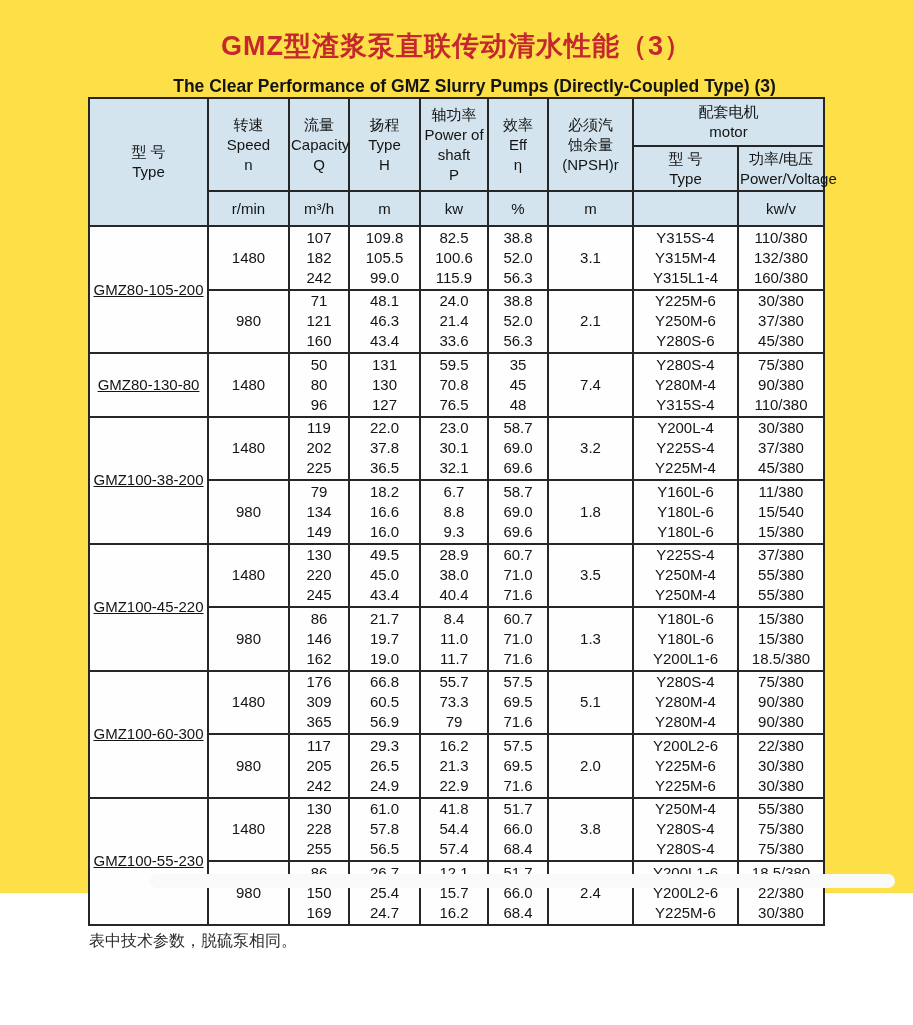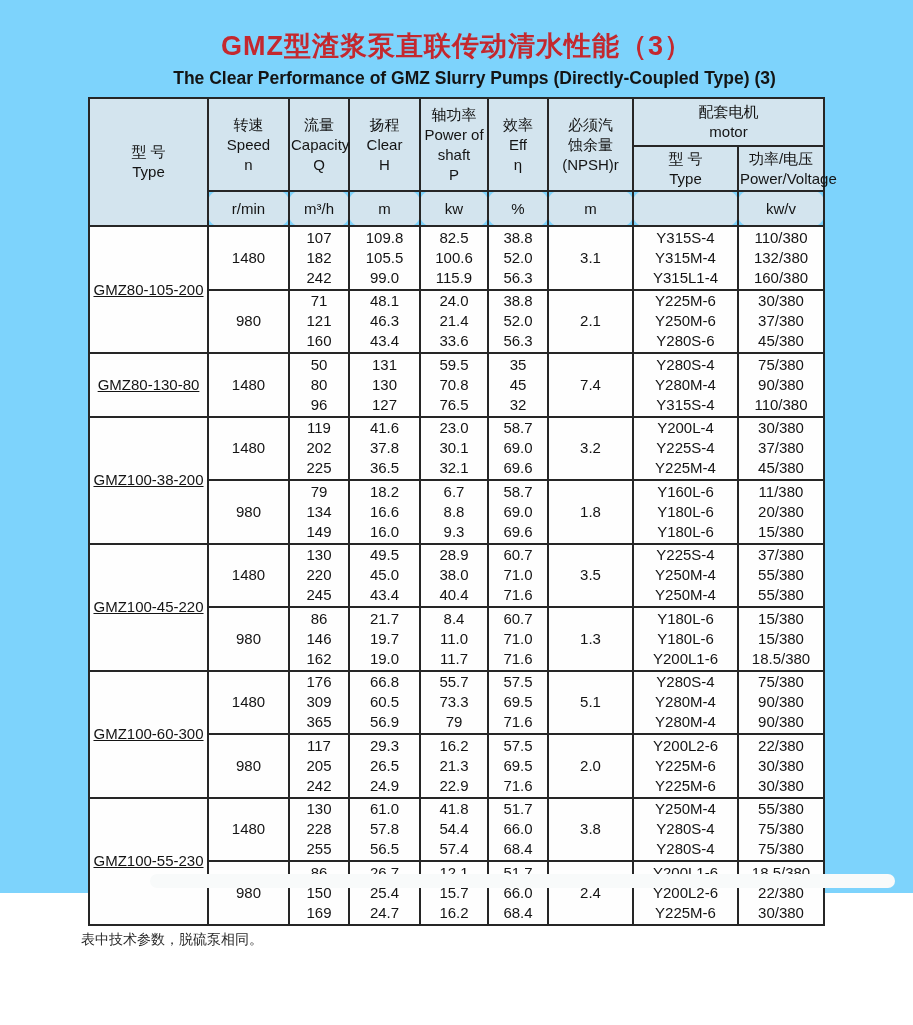--- a/index.html
+++ b/index.html
@@ -4,31 +4,31 @@
 <style>
   * { box-sizing: border-box; }
   html, body { margin: 0; padding: 0; }
   body {
     width: 913px; height: 1025px;
     background: #ffffff;
     font-family: "Liberation Sans", "DejaVu Sans", sans-serif;
     color: #1c1c1c;
     overflow: hidden;
   }
-  .page { position: relative; width: 913px; height: 893px; background: #7dd3fc; }
+  .page { position: relative; width: 913px; height: 893px; background: #fde047; }
 
   .title-cn {
     margin: 0; padding-top: 28px;
     text-align: center;
     font-size: 27px; font-weight: bold;
     color: #c4282e;
     letter-spacing: 1px;
   }
   .title-en {
-    margin: 4px 0 0 0;
+    margin: 12px 0 0 0;
     text-align: center;
     font-size: 17.5px; font-weight: bold;
     color: #141414;
     padding-left: 36px;
   }
 
   table.perf {
     position: absolute;
     left: 88px; top: 97px;
     width: 735px;
@@ -41,30 +41,30 @@
     text-align: center;
     vertical-align: middle;
     font-weight: normal;
     font-size: 15px;
     line-height: 20px;
     white-space: pre-line;
     color: #141414;
   }
   table.perf th { background: #d3e4ee; }
   .hdr { font-size: 15.5px; line-height: 18.5px; }
-  .units td { height: 35px; background: #d3e4ee; font-size: 15px; border-radius: 11px; }
+  .units td { height: 35px; background: #d3e4ee; font-size: 15px; }
   .r1 { height: 48px; }
   .r2 { height: 45px; }
   tr.block-row td { height: 63.5px; background: #fefefe; }
   td.type-cell { font-size: 14.5px; letter-spacing: 0; text-decoration: underline; }
 
   .footnote {
     position: absolute;
-    left: 81px; top: 931px;
-    font-size: 14px;
+    left: 89px; top: 931px;
+    font-size: 16px;
     color: #2a2a2a;
   }
   .bottom-strip {
     position: absolute;
     left: 150px; bottom: 5px;
     width: 745px; height: 14px;
     background: #f8fafa;
     border-radius: 7px;
   }
 </style>
@@ -93,21 +93,21 @@
         <tr class="r1">
       <th rowspan="3" class="hdr">型  号
 Type</th>
       <th rowspan="2" class="hdr">转速
 Speed
 n</th>
       <th rowspan="2" class="hdr">流量
 Capacity
 Q</th>
       <th rowspan="2" class="hdr">扬程
-Clear
+Type
 H</th>
       <th rowspan="2" class="hdr">轴功率
 Power of
 shaft
 P</th>
       <th rowspan="2" class="hdr">效率
 Eff
 η</th>
       <th rowspan="2" class="hdr">必须汽
 蚀余量
@@ -185,37 +185,37 @@
 80
 96</td>
       <td>131
 130
 127</td>
       <td>59.5
 70.8
 76.5</td>
       <td>35
 45
-32</td>
+48</td>
       <td>7.4</td>
       <td>Y280S-4
 Y280M-4
 Y315S-4</td>
       <td>75/380
 90/380
 110/380</td>
     </tr>
 
     <tr class="block-row">
       <td rowspan="2" class="type-cell">GMZ100-38-200</td>
       <td>1480</td>
       <td>119
 202
 225</td>
-      <td>41.6
+      <td>22.0
 37.8
 36.5</td>
       <td>23.0
 30.1
 32.1</td>
       <td>58.7
 69.0
 69.6</td>
       <td>3.2</td>
       <td>Y200L-4
@@ -237,21 +237,21 @@
 8.8
 9.3</td>
       <td>58.7
 69.0
 69.6</td>
       <td>1.8</td>
       <td>Y160L-6
 Y180L-6
 Y180L-6</td>
       <td>11/380
-20/380
+15/540
 15/380</td>
     </tr>
 
     <tr class="block-row">
       <td rowspan="2" class="type-cell">GMZ100-45-220</td>
       <td>1480</td>
       <td>130
 220
 245</td>
       <td>49.5

